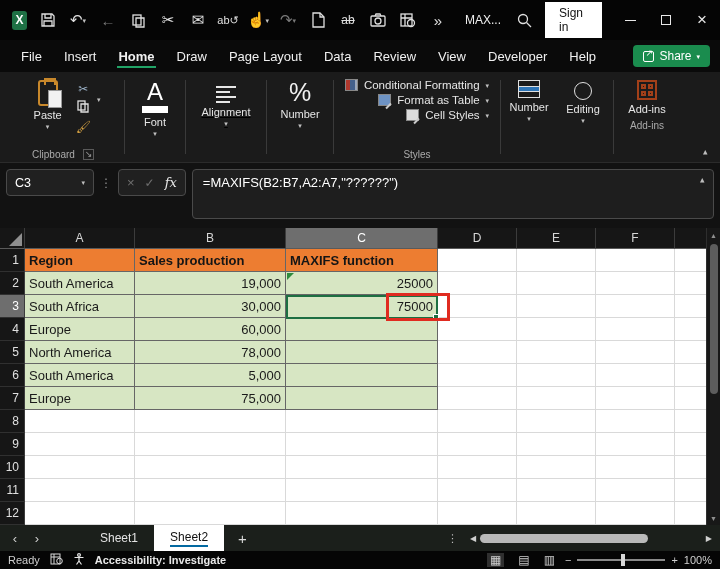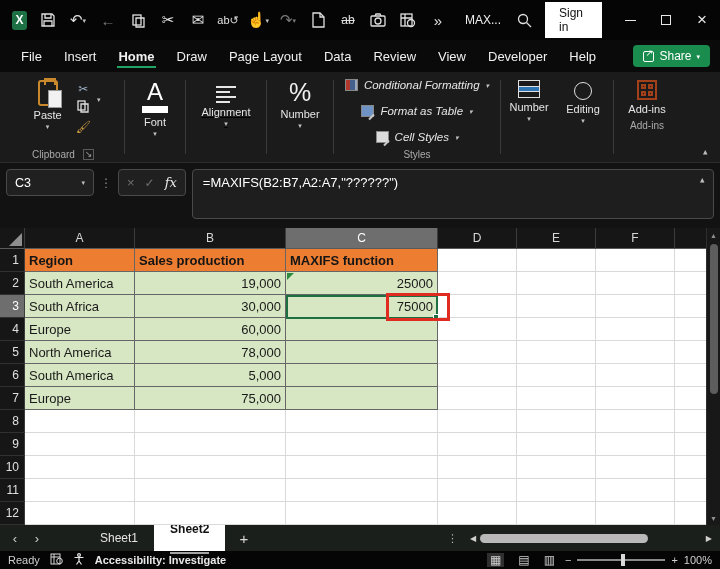--- a/index.html
+++ b/index.html
@@ -51,21 +51,21 @@
   .clip-icon::before { content:""; position:absolute; top:-4px; left:4px; width:8px; height:5px; border:2px solid #C8882B; border-bottom:none; }
   .clip-icon::after { content:""; position:absolute; right:-6px; bottom:-4px; width:12px; height:16px; background:#f2f2f2; border:1px solid #999; }
   .font-icon { display:flex; flex-direction:column; align-items:center; }
   .font-icon .A { font-size:24px; color:#fff; line-height:1; font-weight:400; }
   .font-icon .bar { width:26px; height:7px; background:#fff; margin-top:2px; }
   .align-icon { display:flex; flex-direction:column; gap:3px; padding-top:6px; }
   .align-icon i { display:block; height:2px; background:#e6e6e6; }
   .align-icon i:nth-child(1){ width:20px; } .align-icon i:nth-child(2){ width:14px; }
   .align-icon i:nth-child(3){ width:20px; } .align-icon i:nth-child(4){ width:14px; }
   .pct-icon { font-size:25px; color:#f0f0f0; line-height:1; font-weight:300; }
-  .styles-col { display:flex; flex-direction:column; gap:14px; align-items:center; padding-top:1px;font-style:italic; }
+  .styles-col { display:flex; flex-direction:column; gap:3px; align-items:flex-end; padding-top:1px; }
   .style-item { display:flex; align-items:center; gap:6px; color:#e6e6e6; font-size:11.5px; }
   .sic { width:13px; height:12px; flex:0 0 auto; border:1px solid #888; position:relative; }
   .sic-cf { background:linear-gradient(90deg,#B0382D 0 4px,#43608C 4px 9px,#9AA7BC 9px); }
   .sic-ft { background:#6E93C4; }
   .sic-cs { background:#dcdcdc; }
   .sic-ft::after,.sic-cs::after { content:""; position:absolute; right:-2px; bottom:-2px; width:7px; height:2px; background:#c9c9c9; transform:rotate(-45deg); }
   .cells-icon { width:22px; height:18px; border:1px solid #e0e0e0; display:flex; flex-direction:column; }
   .cells-icon i { flex:1; border-bottom:1px solid #e0e0e0; } .cells-icon i:last-child{border-bottom:none;}
   .cells-icon i.blue { background:#2E75B6; }
   .edit-icon { width:18px; height:18px; border-radius:50%; border:1.6px solid #e0e0e0; position:relative; margin-top:2px; }
@@ -118,21 +118,21 @@
   .fill-handle { position:absolute; width:6px; height:6px; background:#1D6F42; border:1px solid #fff; pointer-events:none; }
   .red-box { position:absolute; border:3px solid #E02B20; pointer-events:none; }
   .err-tri { position:absolute; width:0; height:0; border-top:7px solid #2E8B3E; border-right:7px solid transparent; pointer-events:none; }
 
   
   .sheetbar { height:26px; background:#1b1f1b; display:flex; align-items:center; padding:0 4px; color:#d8d8d8; }
   .nav-arr { width:22px; text-align:center; font-size:13px; color:#cfcfcf; }
   .sheettab { font-size:12px; padding:4px 16px; height:26px; display:flex; align-items:center; }
   .sheettab.inactive { color:#e4e4e4; }
   .sheettab.active { background:#fff; color:#111; border-radius:0 0 0 0; }
-  .sheettab.active span { border-bottom:2px solid #a3a3a3; padding-bottom:16px; font-weight:700; }
+  .sheettab.active span { border-bottom:2px solid #0369a1; padding-bottom:1px; font-weight:400; }
   .plus { font-size:15px; padding:0 14px; color:#d8d8d8; }
   .sb-dots { margin-left:auto; color:#bdbdbd; font-size:11px; padding:0 8px; }
   .hscroll { display:flex; align-items:center; width:250px; }
   .hscroll .arr { color:#cfcfcf; font-size:8px; padding:0 4px; }
   .hthumb { height:9px; width:168px; background:#b9b9b9; border-radius:5px; }
   .hscroll .trk { flex:1; }
 
   
   .statusbar { height:18px; background:#050505; display:flex; align-items:center; color:#cfcfcf; font-size:11px; padding:0 8px; gap:10px; }
   .sb-bold { font-weight:bold; color:#e8e8e8; }

